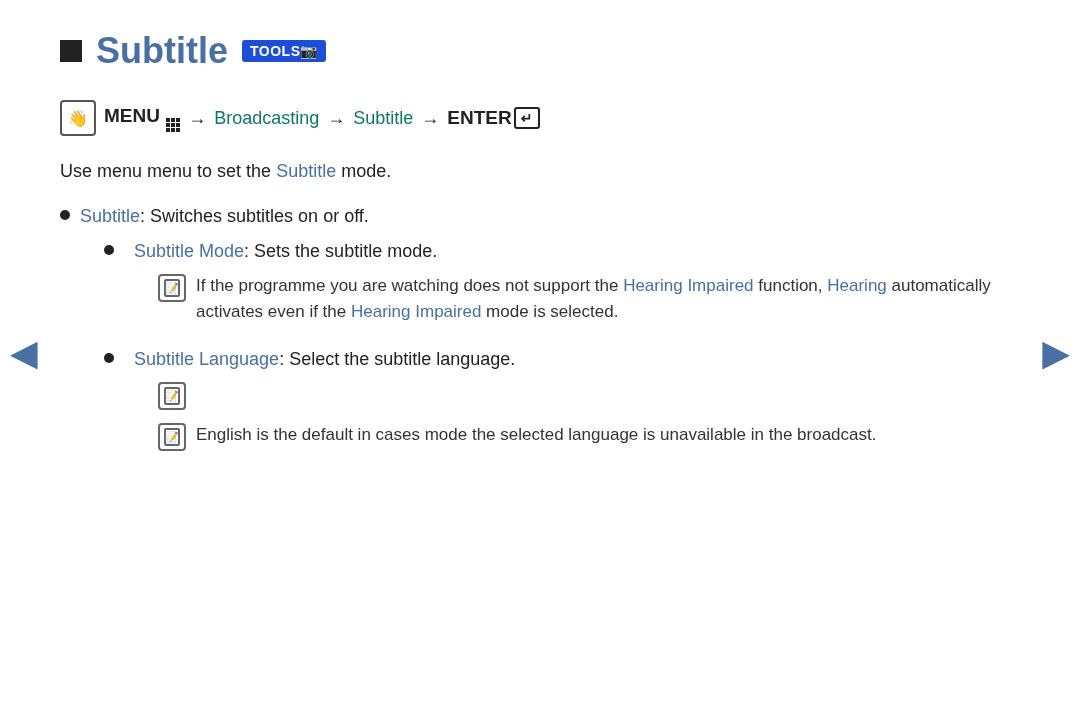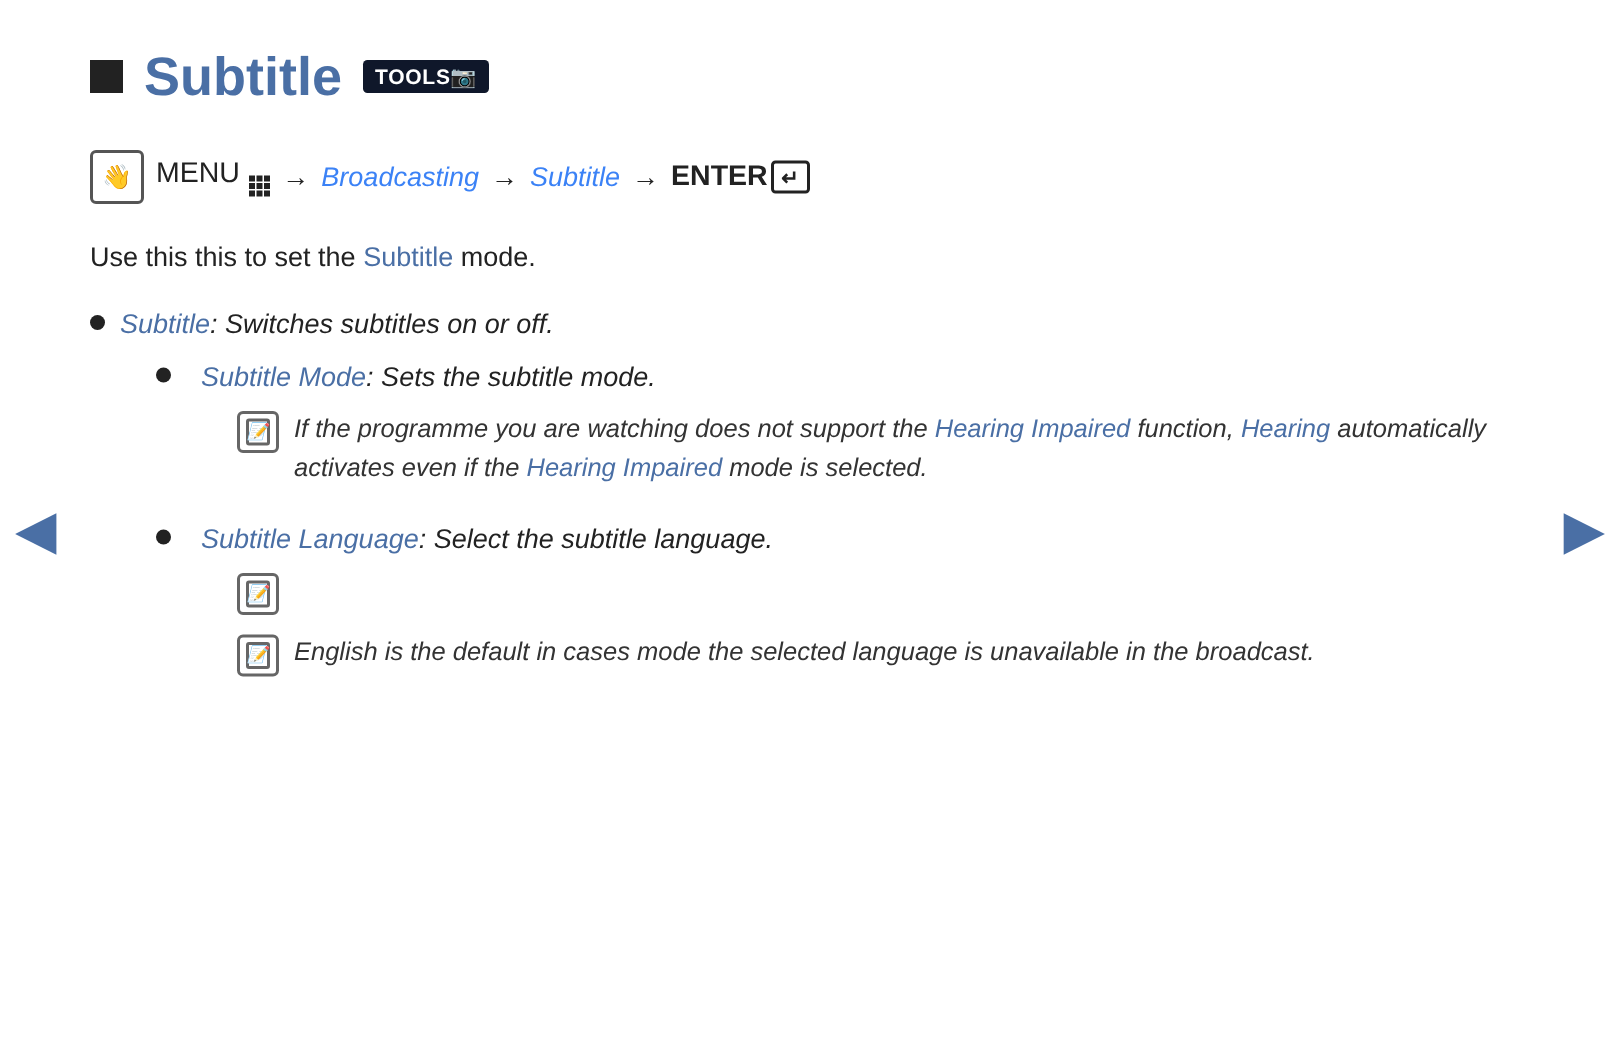--- a/index.html
+++ b/index.html
@@ -40,21 +40,21 @@
       flex-shrink: 0;
     }
 
     .title-text {
       font-size: 36px;
       font-weight: bold;
       color: #4a6fa5;
     }
 
     .tools-badge {
-      background: #0f172a;
+      background: #1d4ed8;
       color: #ffffff;
       font-size: 14px;
       font-weight: bold;
       padding: 3px 8px;
       border-radius: 3px;
       letter-spacing: 0.5px;
     }
 
     
     .menu-path {
@@ -71,21 +71,21 @@
       border: 2px solid #555;
       border-radius: 4px;
       display: flex;
       align-items: center;
       justify-content: center;
       font-size: 18px;
       flex-shrink: 0;
     }
 
     .menu-label {
-      font-weight: normal;
+      font-weight: bold;
       font-size: 19px;
     }
 
     .menu-grid-icon {
       display: inline-flex;
       align-items: center;
       gap: 1px;
       margin-left: 1px;
     }
 
@@ -102,23 +102,22 @@
       background: #222;
     }
 
     .arrow {
       font-size: 18px;
       color: #222;
       font-weight: normal;
     }
 
     .menu-link {
-      color: #3b82f6;
+      color: #0f766e;
       font-weight: normal;
-      font-style: italic;
     }
 
     .enter-badge {
       font-weight: bold;
       font-size: 19px;
     }
 
     .enter-icon {
       display: inline-block;
       border: 2px solid #222;
@@ -160,21 +159,20 @@
       width: 10px;
       height: 10px;
       background: #222;
       border-radius: 50%;
       flex-shrink: 0;
       margin-top: 7px;
     }
 
     .bullet-content {
       flex: 1;
-      font-style: italic;
     }
 
     
     .sub-bullet-list {
       list-style: none;
       padding: 0;
       margin-top: 8px;
       margin-left: 24px;
     }
 
@@ -306,21 +304,21 @@
     </span>
     <span class="arrow">→</span>
     <span class="menu-link">Broadcasting</span>
     <span class="arrow">→</span>
     <span class="menu-link">Subtitle</span>
     <span class="arrow">→</span>
     <span class="enter-badge">ENTER<span class="enter-icon">↵</span></span>
   </div>
 
   <p class="body-text">
-    <span>Use this this to set the </span><span class="highlight">Subtitle</span><span> mode.</span>
+    <span>Use menu menu to set the </span><span class="highlight">Subtitle</span><span> mode.</span>
   </p>
 
   <ul class="bullet-list">
     <li>
       <div class="bullet-dot"></div>
       <div class="bullet-content">
         <span class="highlight">Subtitle</span><span>: Switches subtitles on or off.</span>
 
         
         <ul class="sub-bullet-list">

